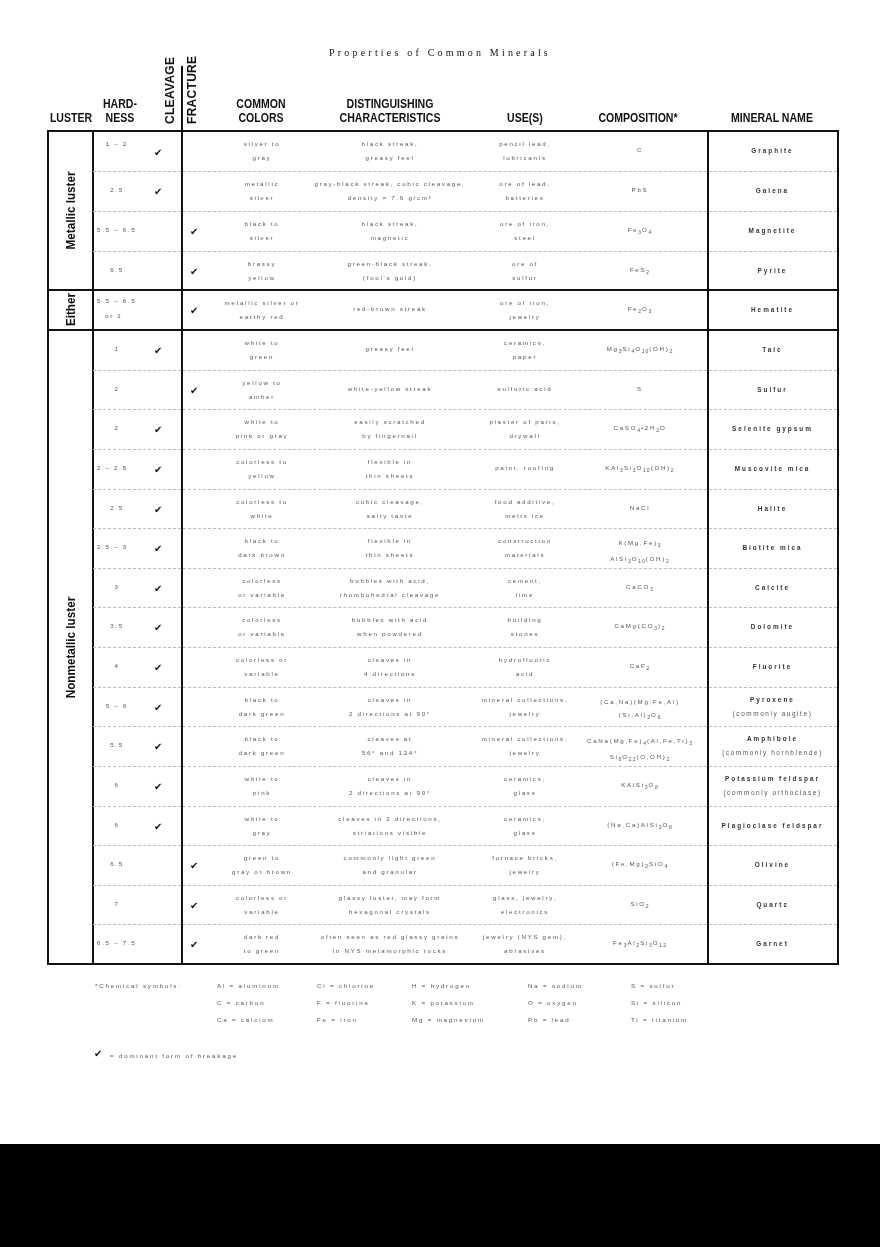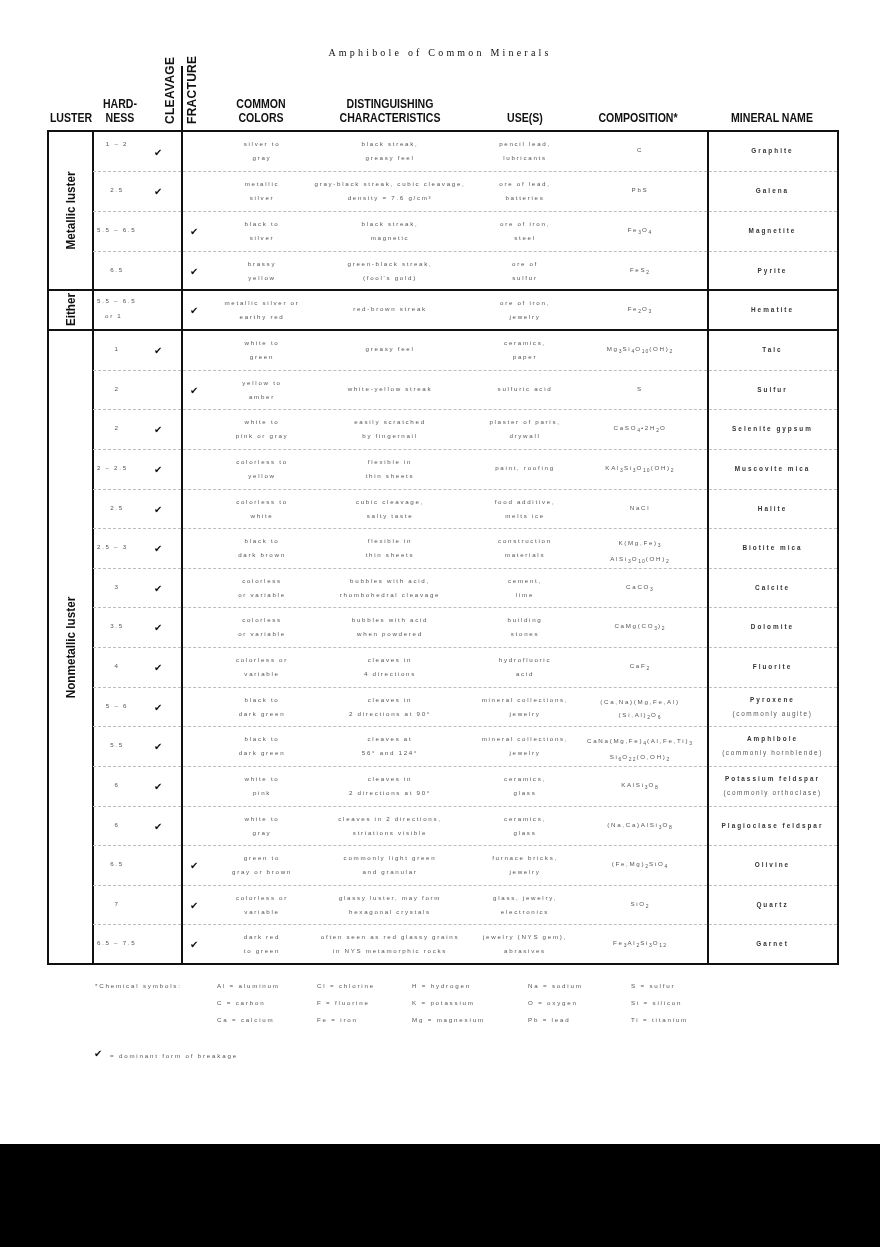--- a/index.html
+++ b/index.html
@@ -15,21 +15,21 @@
     .name { position:absolute; text-align:center; font-size:6.4px; letter-spacing:2px; font-weight:bold; color:#333; line-height:14px; white-space:nowrap; }
     .check { position:absolute; font-size:10px; color:#111; line-height:10px; }
     .luster-label { position:absolute; font-weight:bold; font-size:13px; color:#111; transform:rotate(-90deg); white-space:nowrap; transform-origin:center center; transform:rotate(-90deg) scaleX(0.9); }
     .legend { position:absolute; font-size:6.2px; letter-spacing:1.8px; color:#555; white-space:nowrap; }
     .blackband { position:absolute; left:0; top:1144px; width:880px; height:103px; background:#000; }
   </style>
 </head>
 <body>
 
 <div>
-  <div class="title">Amphibole of Common Minerals</div>
+  <div class="title">Properties of Common Minerals</div>
 
   <div class="hdr" style="left:46px;top:111px;width:50px;">LUSTER</div>
   <div class="hdr" style="left:95px;top:97px;width:50px;">HARD-</div>
   <div class="hdr" style="left:95px;top:111px;width:50px;">NESS</div>
   <div class="vhdr" style="left:163px;top:124px;">CLEAVAGE</div>
   <div class="vhdr" style="left:185px;top:124px;">FRACTURE</div>
   <div class="hdr" style="left:211px;top:97px;width:100px;">COMMON</div>
   <div class="hdr" style="left:211px;top:111px;width:100px;">COLORS</div>
   <div class="hdr" style="left:310px;top:97px;width:160px;">DISTINGUISHING</div>
   <div class="hdr" style="left:310px;top:111px;width:160px;">CHARACTERISTICS</div>

